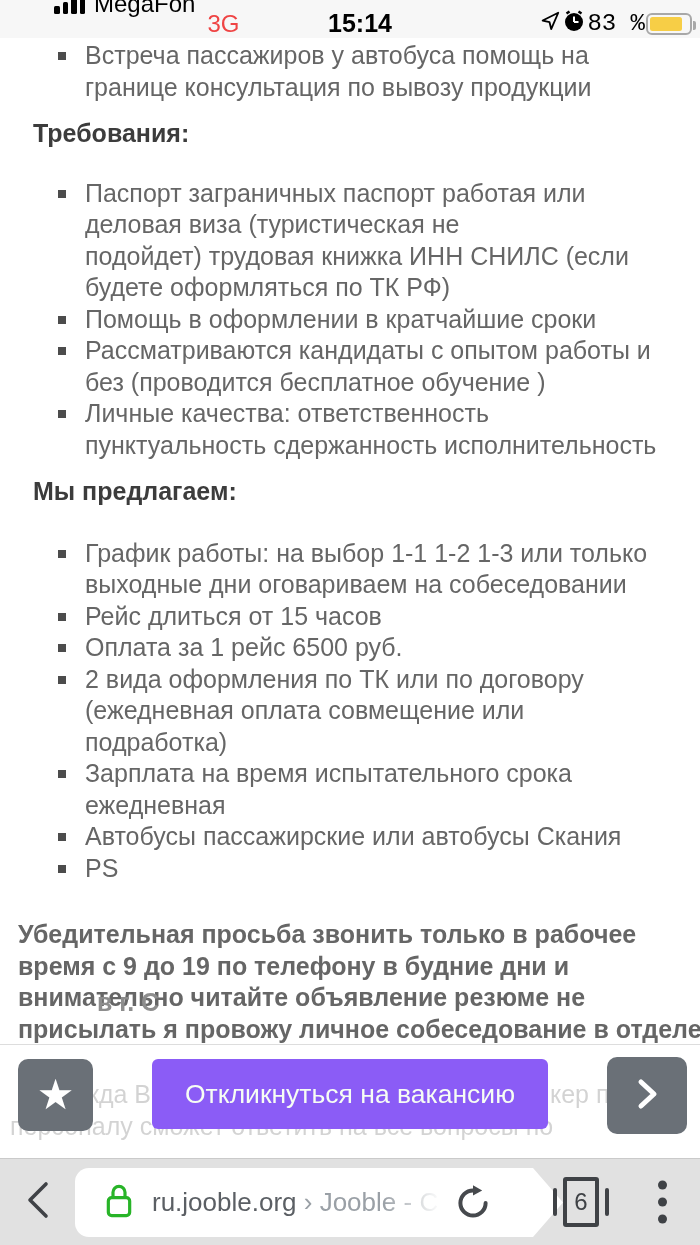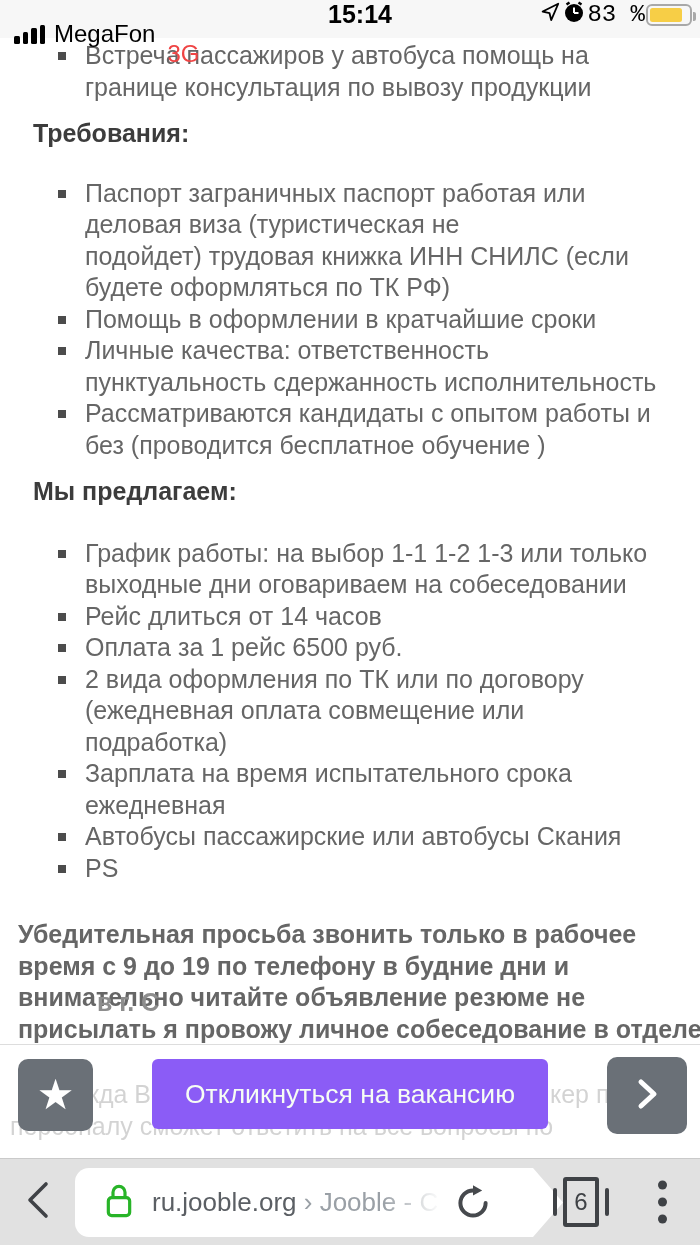--- a/index.html
+++ b/index.html
@@ -1,21 +1,21 @@
 <!DOCTYPE html>
 <html><head>
 <meta charset="utf-8">
 <style>
   html,body{margin:0;padding:0;background:#fff;}
   .phone{position:relative;width:700px;height:1245px;background:#fff;overflow:hidden;
          font-family:"Liberation Sans", sans-serif;}
 
   
   .status-bar{position:absolute;top:0;left:0;right:0;height:38px;background:#f7f7f7;
-              z-index:50;display:flex;align-items:flex-start;}
+              z-index:50;display:flex;align-items:flex-end;padding-left:40px;}
   .sb-left{display:flex;align-items:center;padding-left:14px;position:relative;z-index:2;}
   .signal{display:flex;align-items:flex-end;gap:3px;margin-right:9px;}
   .signal i{display:block;width:5.5px;background:#000;border-radius:1.5px;}
   .signal i:nth-child(1){height:8px}.signal i:nth-child(2){height:12px}
   .signal i:nth-child(3){height:16px}.signal i:nth-child(4){height:19px}
   .carrier{font-size:24px;color:#000;}
   .network{font-size:24px;color:#ef4444;margin-left:12px;margin-top:40px;}
   .sb-time{position:absolute;left:0;right:0;text-align:center;font-size:25px;font-weight:600;color:#000;margin-left:20px;}
   .sb-right{margin-left:auto;display:flex;align-items:center;gap:1px;padding-right:8px;position:relative;z-index:2;font-family:Liberation Mono, monospace;}
   .battery{position:relative;width:46px;height:22px;border:2px solid #a8a8a8;border-radius:6px;
@@ -126,31 +126,31 @@
 границе консультация по вывозу продукции</li>
     </ul>
 
     <h2 class="h-req">Требования:</h2>
     <ul class="ul-req">
       <li>Паспорт заграничных паспорт работая или
 деловая виза (туристическая не
 подойдет) трудовая книжка ИНН СНИЛС (если
 будете оформляться по ТК РФ)</li>
       <li>Помощь в оформлении в кратчайшие сроки</li>
+      <li>Рассматриваются кандидаты с опытом работы и
+без (проводится бесплатное обучение )</li>
       <li>Личные качества: ответственность
 пунктуальность сдержанность исполнительность</li>
-      <li>Рассматриваются кандидаты с опытом работы и
-без (проводится бесплатное обучение )</li>
     </ul>
 
     <h2 class="h-offer">Мы предлагаем:</h2>
     <ul class="ul-offer">
       <li>График работы: на выбор 1-1 1-2 1-3 или только
 выходные дни оговариваем на собеседовании</li>
-      <li>Рейс длиться от 14 часов</li>
+      <li>Рейс длиться от 15 часов</li>
       <li>Оплата за 1 рейс 6500 руб.</li>
       <li>2 вида оформления по ТК или по договору
 (ежедневная оплата совмещение или
 подработка)</li>
       <li>Зарплата на время испытательного срока
 ежедневная</li>
       <li>Автобусы пассажирские или автобусы Скания</li>
       <li>PS</li>
     </ul>
 

